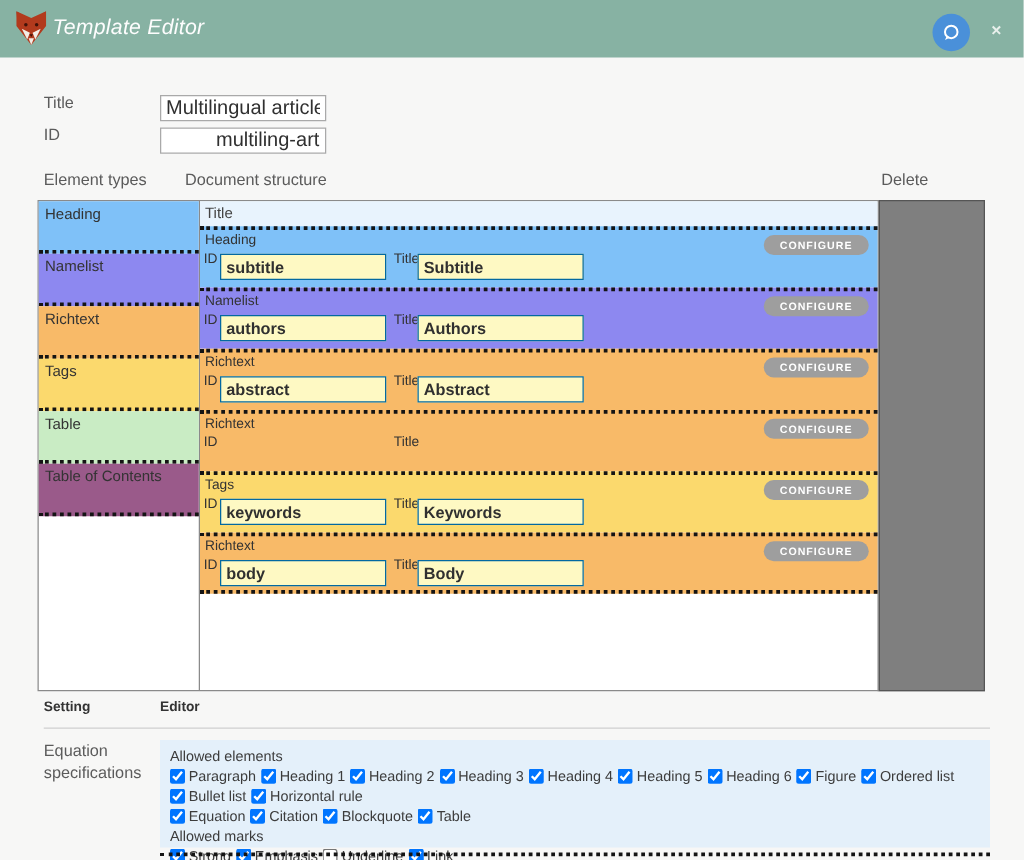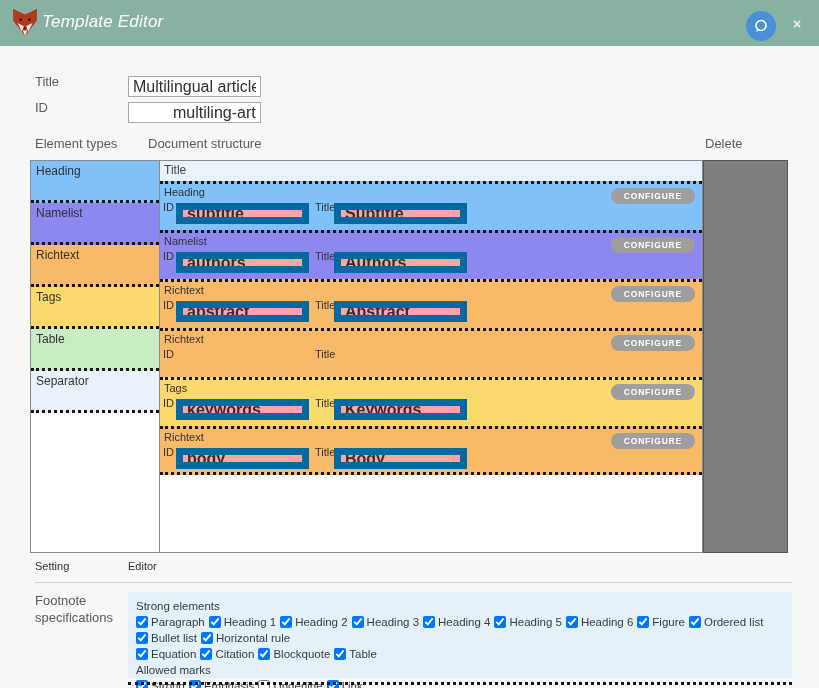--- a/index.html
+++ b/index.html
@@ -68,32 +68,32 @@
     background: #9e9e9e; color: #fff; border: none; border-radius: 9px;
     font-family: "Liberation Sans", sans-serif;
     font-size: 8.5px; font-weight: bold; letter-spacing: .8px;
     padding: 3px 13px; cursor: pointer;
   }
   .block-field-label { position: absolute; font-size: 11px; color: #333; top: 17px; }
   .block-id-label { left: 3px; }
   .block-title-label { left: 155px; }
   .block-input {
     position: absolute; top: 19px; height: 21px;
-    border: 7px solid #0369a1; background: #fca5a5;
-    font-family: "Liberation Sans", sans-serif;
-    font-size: 16px; font-weight: bold; color: #303030; padding: 0 4px;
+    border: 1px solid #0369a1; background: #fef9c3;
+    font-family: "Liberation Sans", sans-serif;
+    font-size: 13px; font-weight: bold; color: #303030; padding: 0 4px;
   }
   .block-id-input { left: 16px; width: 133px; }
   .block-title-input { left: 174px; width: 133px; }
   .delete-panel {
     position: absolute; left: 703px; top: 160px; width: 85px; height: 393px;
     background: #7f7f7f; border: 1px solid #555;
   }
   
-  .settings-header { position: absolute; top: 560px; font-size: 11px; font-weight: normal; color: #333; }
+  .settings-header { position: absolute; top: 560px; font-size: 11px; font-weight: bold; color: #333; }
   .settings-rule { position: absolute; left: 35px; top: 582px; width: 757px; border-top: 1px solid #d0d0d0; }
   .setting-row-label {
     position: absolute; left: 35px; top: 592px; width: 88px;
     font-size: 13px; color: #5b5b5b; line-height: 17px;
   }
   .footnote-panel {
     position: absolute; left: 128px; top: 592px; width: 664px; height: 86px;
     background: #e4f0fa; padding: 6px 8px; font-size: 11.5px; color: #3c3c3c;
     line-height: 16px;
   }
@@ -140,21 +140,21 @@
 <div class="col-header" style="left:35px;">Element types</div>
 <div class="col-header" style="left:148px;">Document structure</div>
 <div class="col-header" style="left:705px;">Delete</div>
 
 <div class="etypes-panel">
     <div class="etype" style="background: rgb(127, 193, 248);">Heading</div>
     <div class="etype" style="background: rgb(141, 136, 240);">Namelist</div>
     <div class="etype" style="background: rgb(248, 186, 104);">Richtext</div>
     <div class="etype" style="background: rgb(251, 217, 109);">Tags</div>
     <div class="etype" style="background: rgb(201, 236, 196);">Table</div>
-    <div class="etype" style="background: rgb(233, 242, 251);">Separator</div>
+    <div class="etype" style="background: rgb(154, 90, 138);">Table of Contents</div>
   </div>
 
 <div class="structure-panel">
   <div class="structure-titlebar">Title</div>
   <div>
       <div class="block" style="background: rgb(127, 193, 248);">
         <div class="block-type">Heading</div>
         <button class="configure-btn">CONFIGURE</button>
         <span class="block-field-label block-id-label">ID</span>
         <input class="block-input block-id-input" value="subtitle" style="">
@@ -200,21 +200,21 @@
         <input class="block-input block-title-input" value="Body" style="">
       </div>
     </div>
 </div>
 
 <div class="delete-panel"></div>
 
 <div class="settings-header" style="left:35px;">Setting</div>
 <div class="settings-header" style="left:128px;">Editor</div>
 <div class="settings-rule"></div>
-<div class="setting-row-label">Footnote specifications</div>
+<div class="setting-row-label">Equation specifications</div>
 
 <div class="footnote-panel">
-  <div>Strong elements</div>
+  <div>Allowed elements</div>
   <div class="checkbox-row"><label class="checkbox-item"><input type="checkbox" checked="" style=""><span>Paragraph</span></label><label class="checkbox-item"><input type="checkbox" checked="" style=""><span>Heading 1</span></label><label class="checkbox-item"><input type="checkbox" checked="" style=""><span>Heading 2</span></label><label class="checkbox-item"><input type="checkbox" checked="" style=""><span>Heading 3</span></label><label class="checkbox-item"><input type="checkbox" checked="" style=""><span>Heading 4</span></label><label class="checkbox-item"><input type="checkbox" checked="" style=""><span>Heading 5</span></label><label class="checkbox-item"><input type="checkbox" checked="" style=""><span>Heading 6</span></label><label class="checkbox-item"><input type="checkbox" checked="" style=""><span>Figure</span></label><label class="checkbox-item"><input type="checkbox" checked="" style=""><span>Ordered list</span></label><label class="checkbox-item"><input type="checkbox" checked="" style=""><span>Bullet list</span></label><label class="checkbox-item"><input type="checkbox" checked="" style=""><span>Horizontal rule</span></label><br><label class="checkbox-item"><input type="checkbox" checked="" style=""><span>Equation</span></label><label class="checkbox-item"><input type="checkbox" checked="" style=""><span>Citation</span></label><label class="checkbox-item"><input type="checkbox" checked="" style=""><span>Blockquote</span></label><label class="checkbox-item"><input type="checkbox" checked="" style=""><span>Table</span></label></div>
   <div>Allowed marks</div>
   <div class="checkbox-row"><label class="checkbox-item"><input type="checkbox" checked="" style=""><span>Strong</span></label><label class="checkbox-item"><input type="checkbox" checked="" style=""><span>Emphasis</span></label><label class="checkbox-item"><input type="checkbox" style=""><span>Underline</span></label><label class="checkbox-item"><input type="checkbox" checked="" style=""><span>Link</span></label></div>
 </div>
 <div class="bottom-dotted"></div>
 
 </body></html>

